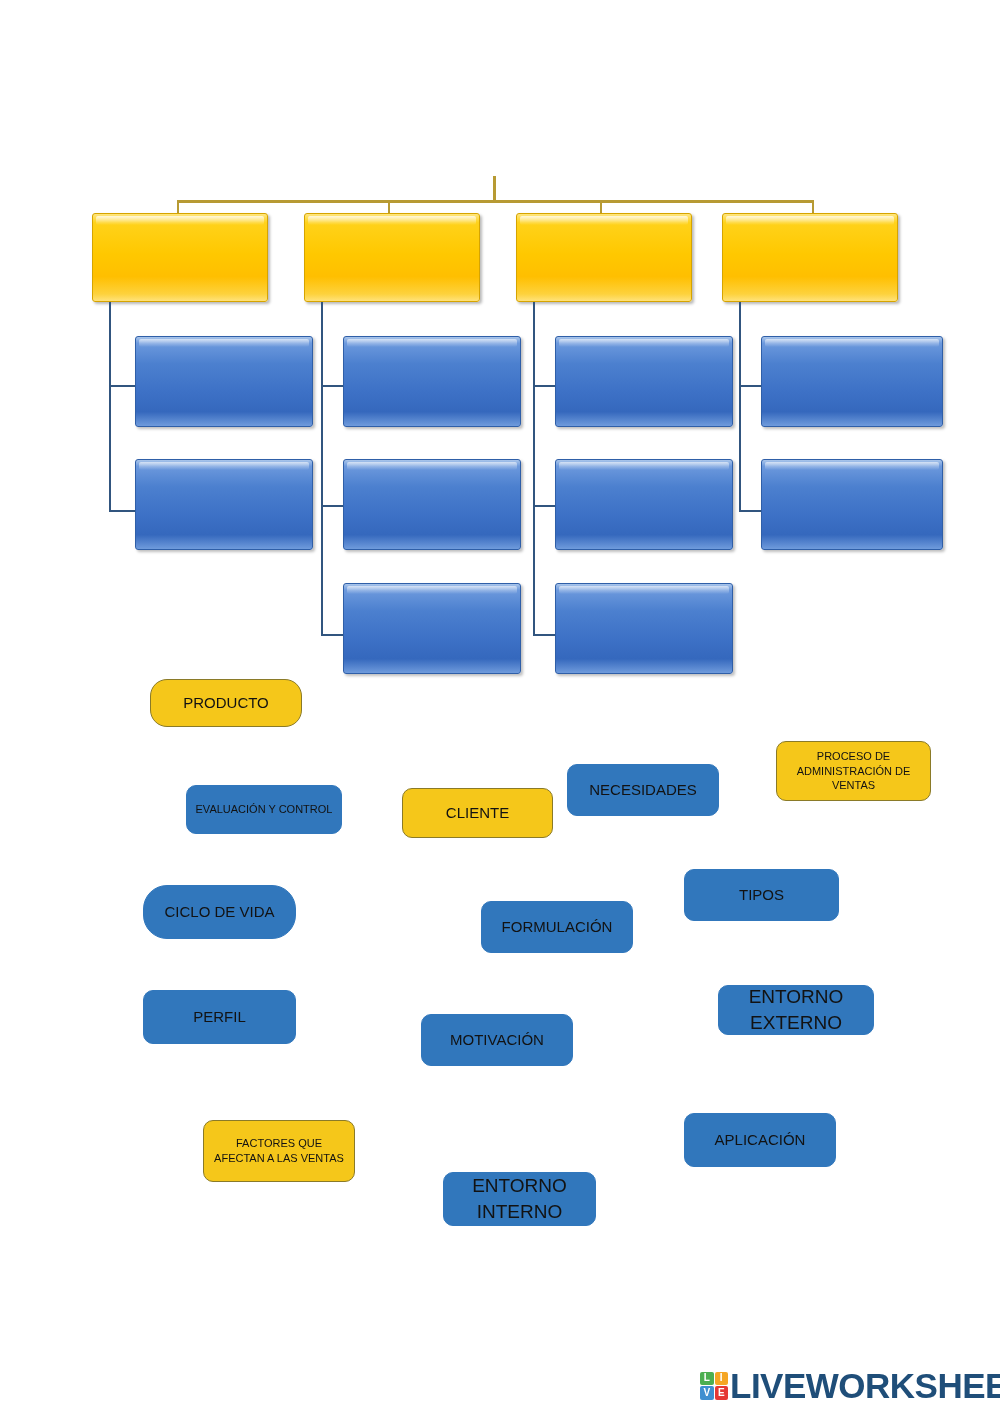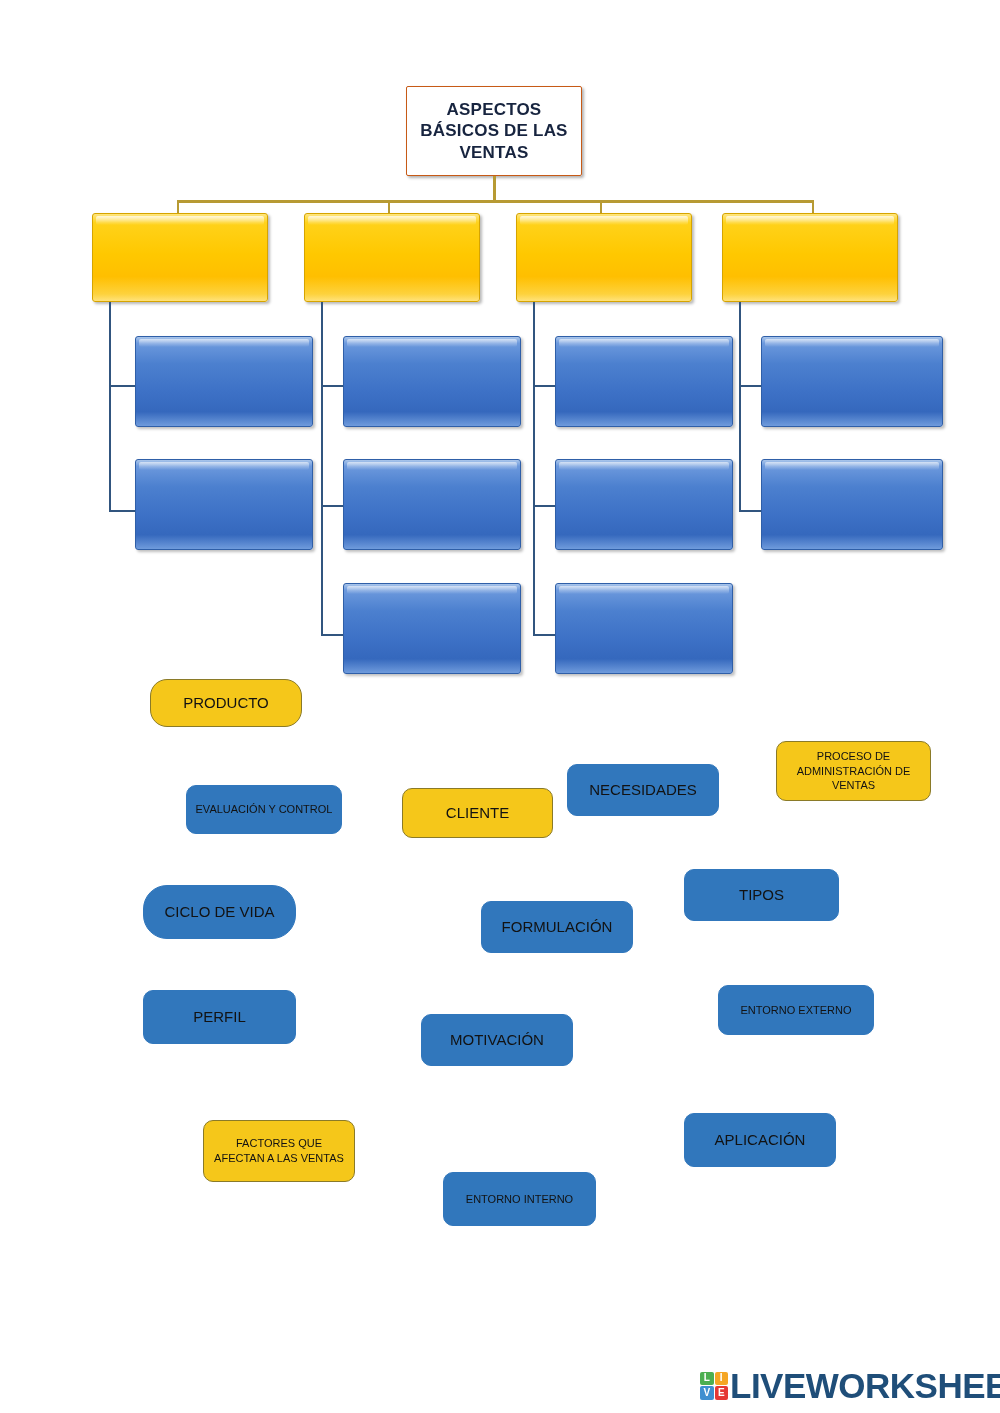--- a/index.html
+++ b/index.html
@@ -111,21 +111,21 @@
   }
   .chip.blue {
     background: #3177bc;
     border: 1px solid #3177bc;
   }
   .chip.yellow {
     background: #f5c71a;
     border: 1px solid #8a7a28;
   }
   .chip.s1 { font-size: 15px; }
-  .chip.s2 { font-size: 11px; }
+  .chip.s2 { font-size: 19px; }
   .chip.s3 { font-size: 11px; }
 
   
   #lw-logo {
     position: absolute;
     display: flex;
     align-items: center;
     gap: 2px;
   }
   #lw-badge {
@@ -152,23 +152,20 @@
     color: #1f4e79;
     letter-spacing: -0.5px;
     line-height: 1;
   }
 </style>
 </head>
 <body>
 
 <div id="page">
 
-  <div class="node-root" style="left:406px; top:86px; width:176px; height:90px;">
-    <span>ASPECTOS BÁSICOS DE LAS VENTAS</span>
-  </div>
 
   <div class="conn v" style="left:493px; top:176px; width:3px; height:26px;"></div>
   <div class="conn h" style="left:177px; top:200px; width:637px; height:3px;"></div>
   <div class="conn v" style="left:177px; top:200px; height:14px;"></div>
   <div class="conn v" style="left:388px; top:200px; height:14px;"></div>
   <div class="conn v" style="left:600px; top:200px; height:14px;"></div>
   <div class="conn v" style="left:812px; top:200px; height:14px;"></div>
 
   <div class="node-yellow" style="left:92px;  top:213px; width:176px; height:89px;">
     <span></span>

